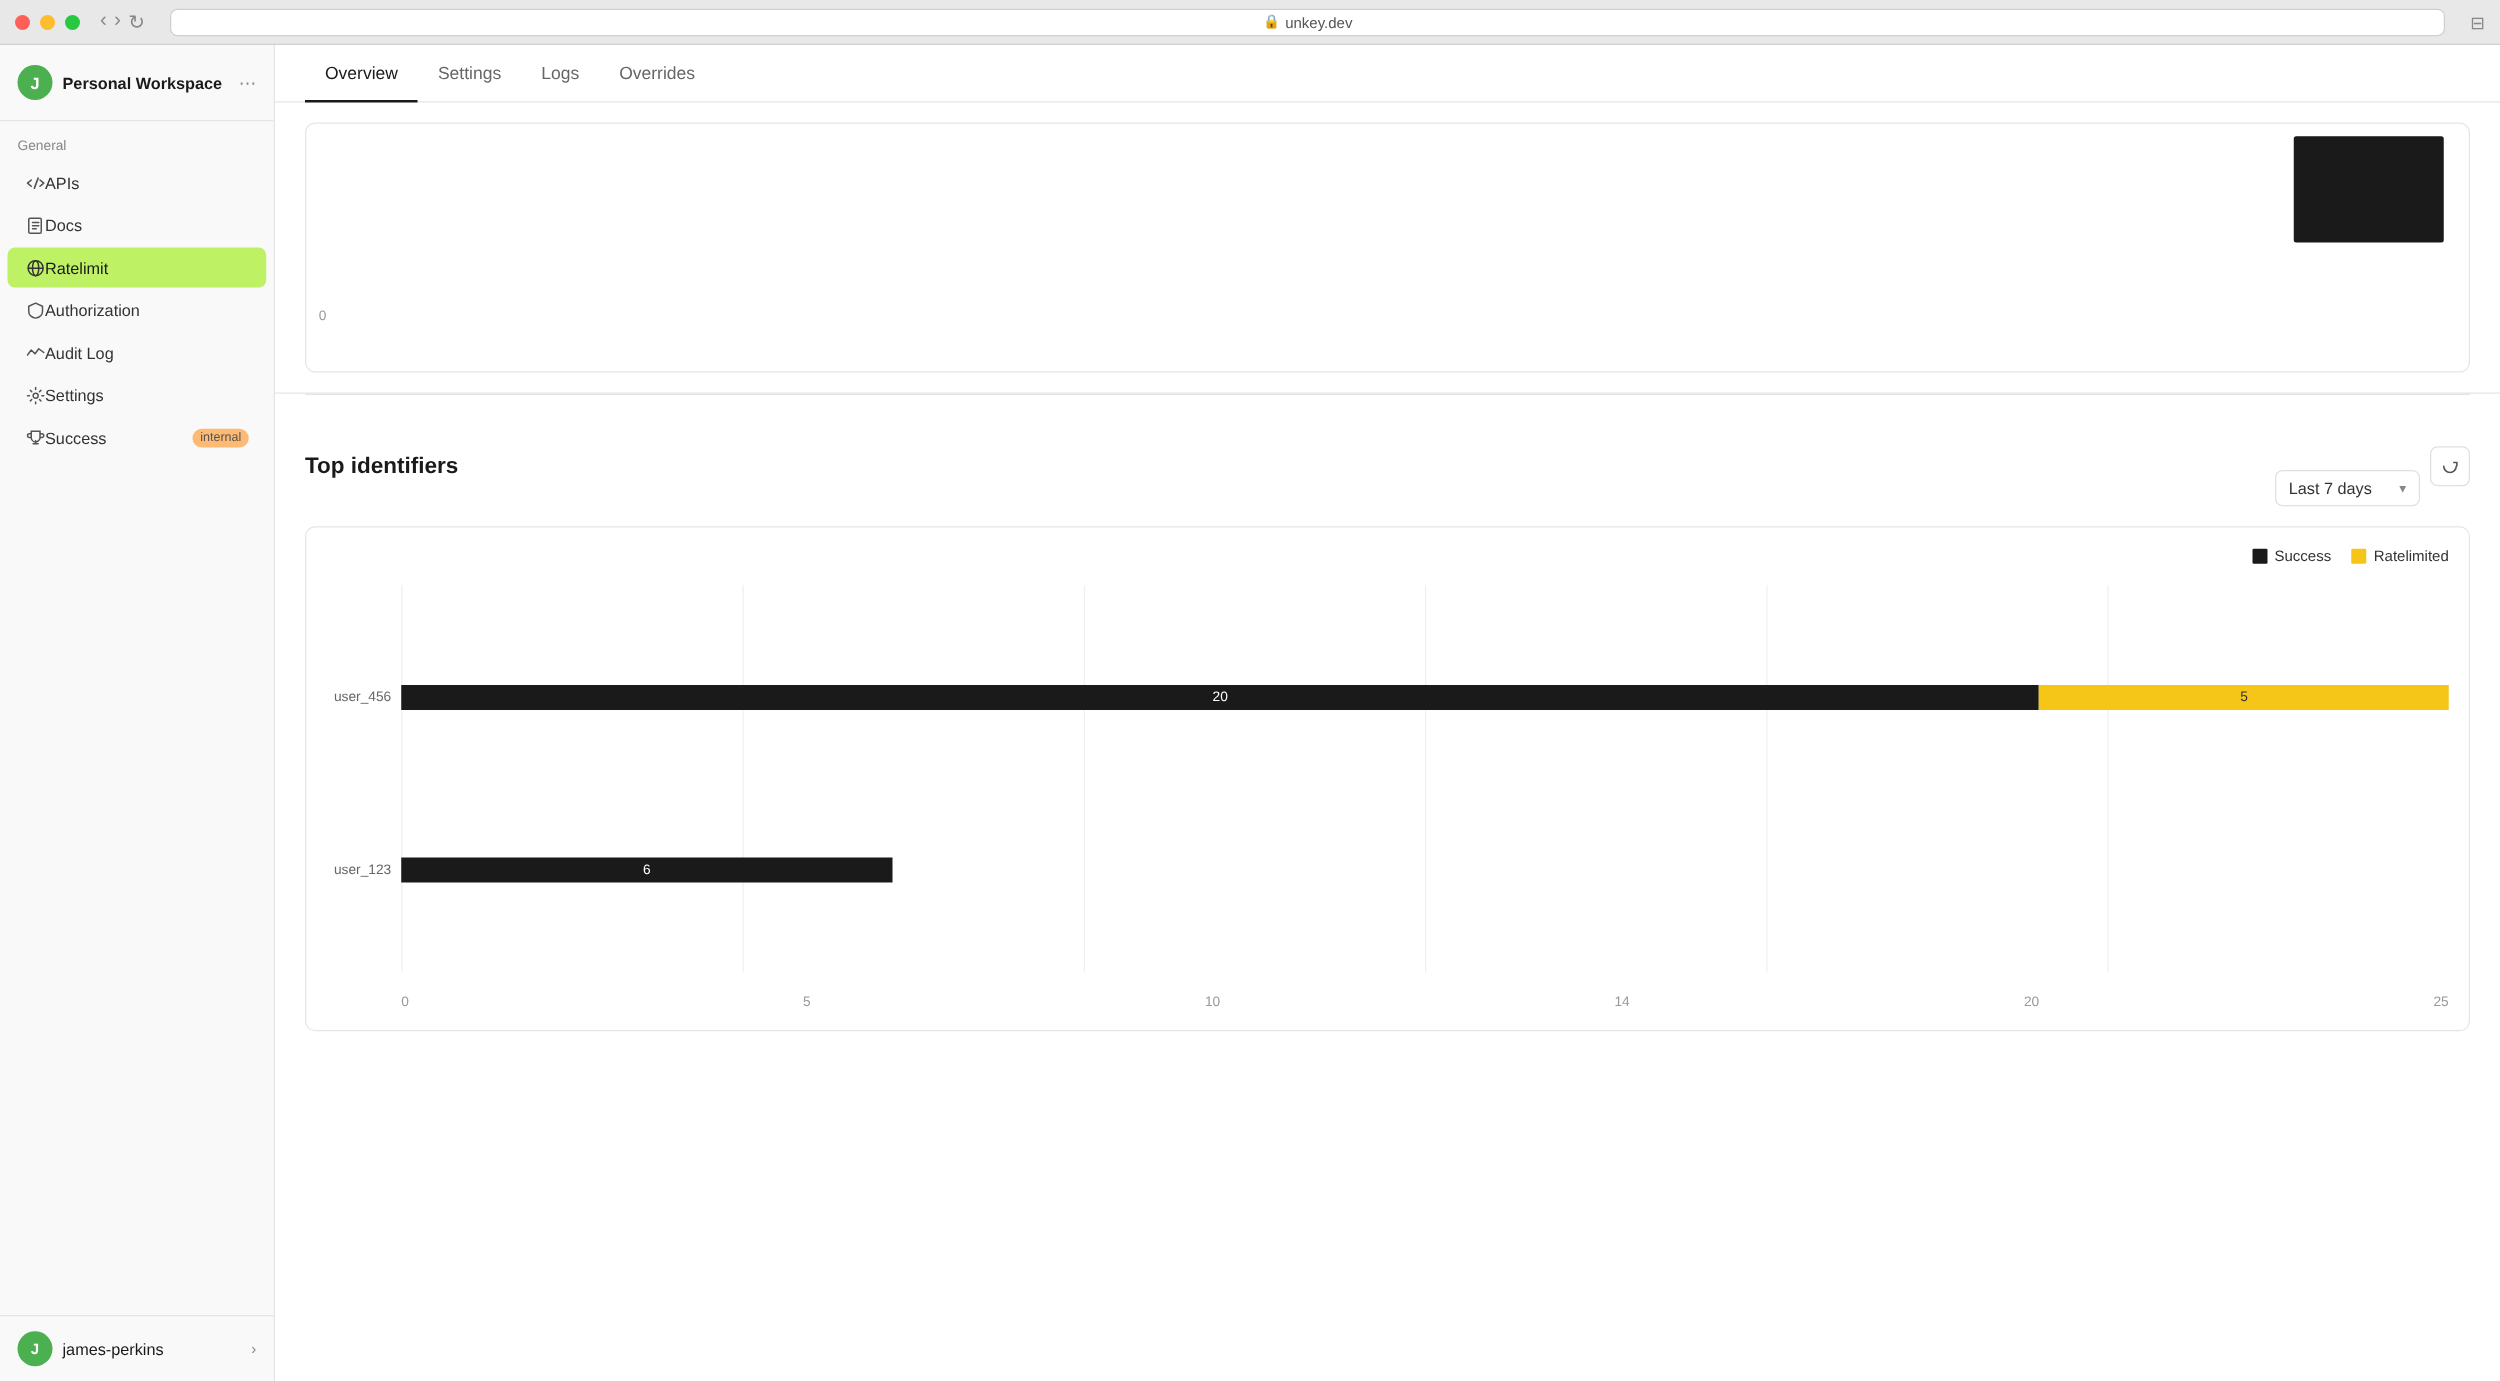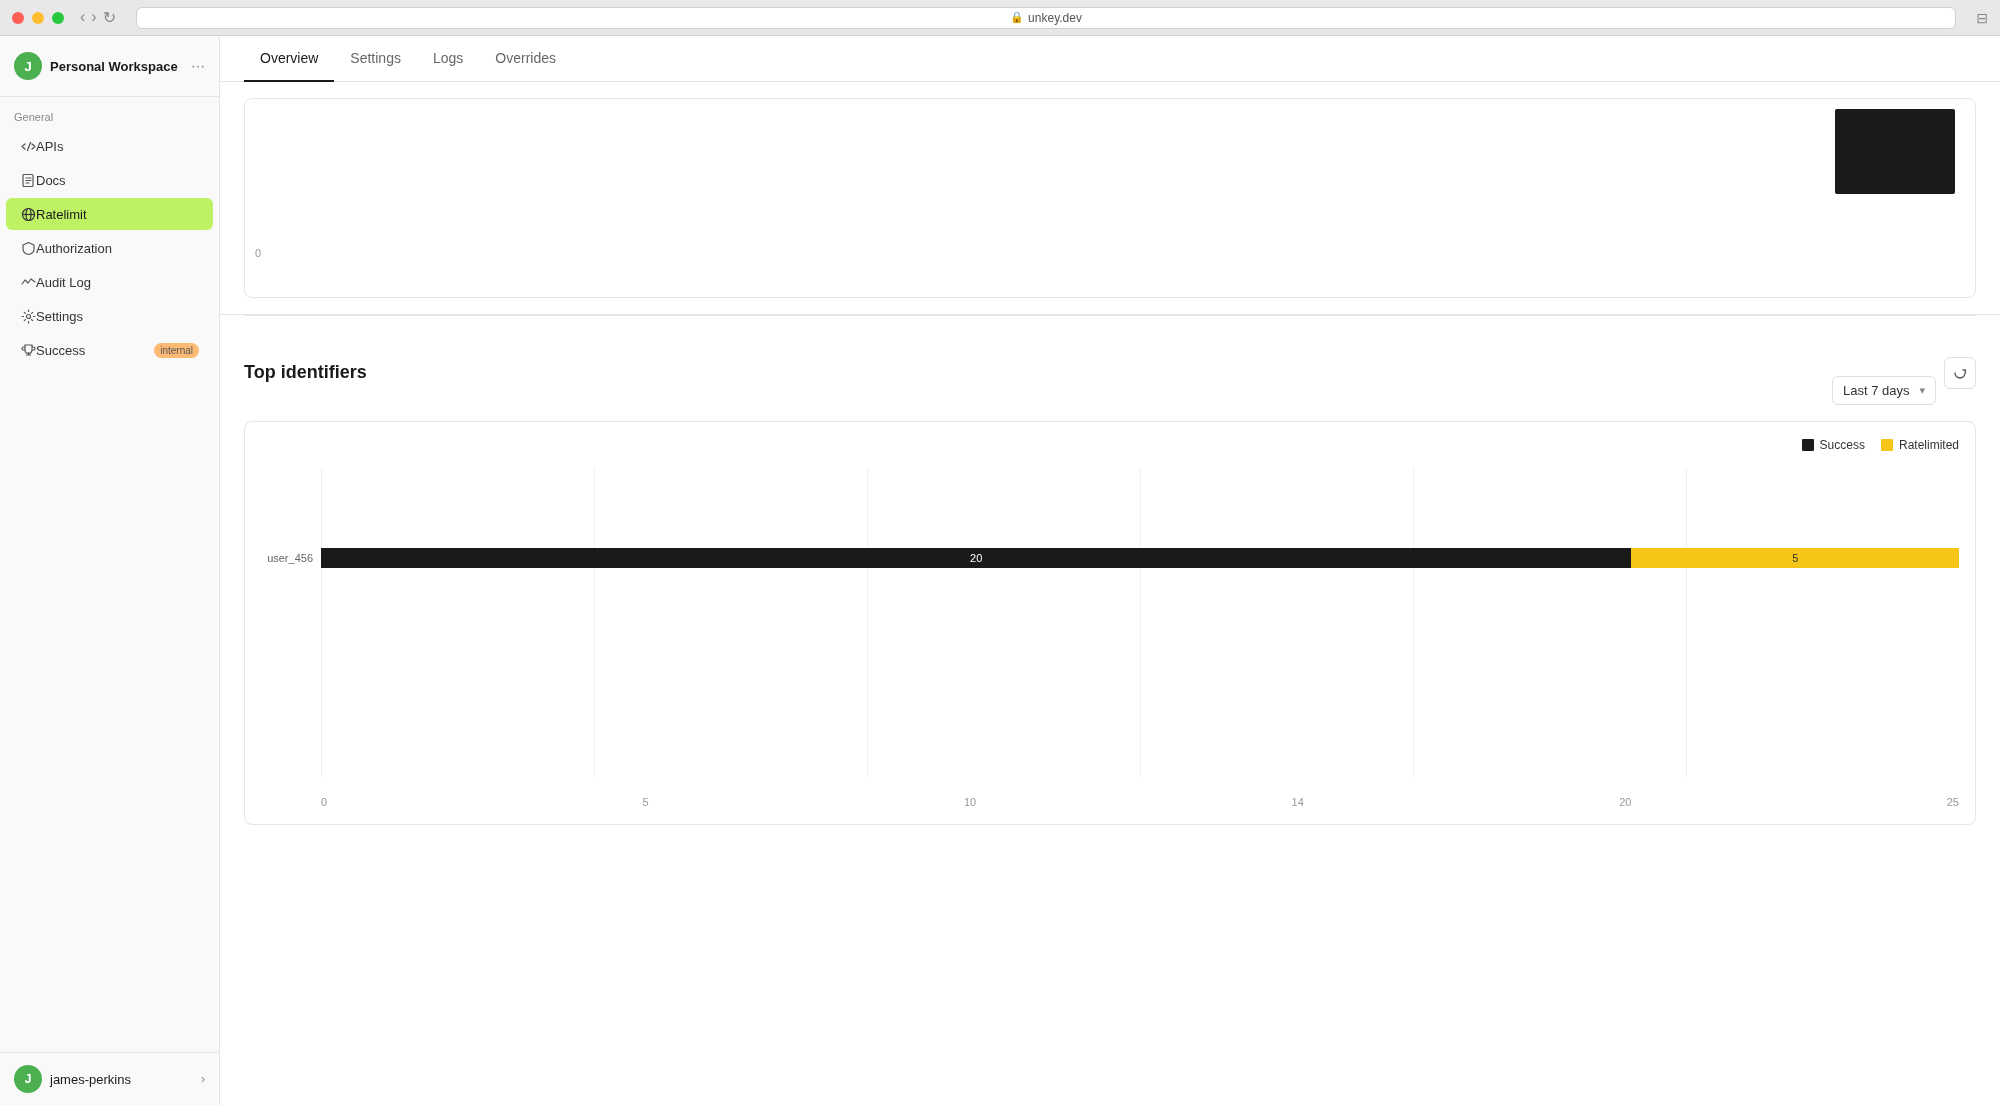--- a/index.html
+++ b/index.html
@@ -115,21 +115,21 @@
     }
 
     
     .top-identifiers-section { padding: 24px 24px 0; }
     .section-header {
       display: flex; align-items: center; justify-content: space-between; margin-bottom: 16px;
     }
     .section-title { font-size: 18px; font-weight: 600; color: #1a1a1a; }
     .section-controls { display: flex; align-items: center; gap: 8px; }
     .period-select {
-      display: flex; align-items: center; gap: 10px;
+      display: flex; align-items: center; gap: 22px;
       border: 1px solid #e0e0e0; border-radius: 6px;
       padding: 6px 10px; font-size: 13px; color: #333; cursor: pointer;
       background: white;
       margin-top: 36px;
     }
     .refresh-btn {
       width: 32px; height: 32px; border: 1px solid #e0e0e0; border-radius: 6px;
       display: flex; align-items: center; justify-content: center;
       cursor: pointer; background: white; color: #555;
     }
@@ -385,20 +385,29 @@
                   <div class="bar-success" style="width: calc(80% * (80/100)); min-width: 0; width: 80%;">
                     <span>20</span>
                   </div>
 
                   <div class="bar-ratelimited" style="width: 20%;">
                     <span>5</span>
                   </div>
                 </div>
               </div>
 
+              <div class="hchart-row" style="top: 218px; left:0; right:0;">
+                <span class="hchart-row-label">user_123</span>
+                <div class="bar-group" style="width: 24%;">
+
+                  <div class="bar-success" style="width: 100%;">
+                    <span>6</span>
+                  </div>
+                </div>
+              </div>
 
             </div>
 
             <div class="hchart-x-axis">
               <span class="hchart-x-label">0</span>
               <span class="hchart-x-label">5</span>
               <span class="hchart-x-label">10</span>
               <span class="hchart-x-label">14</span>
               <span class="hchart-x-label">20</span>
               <span class="hchart-x-label">25</span>

